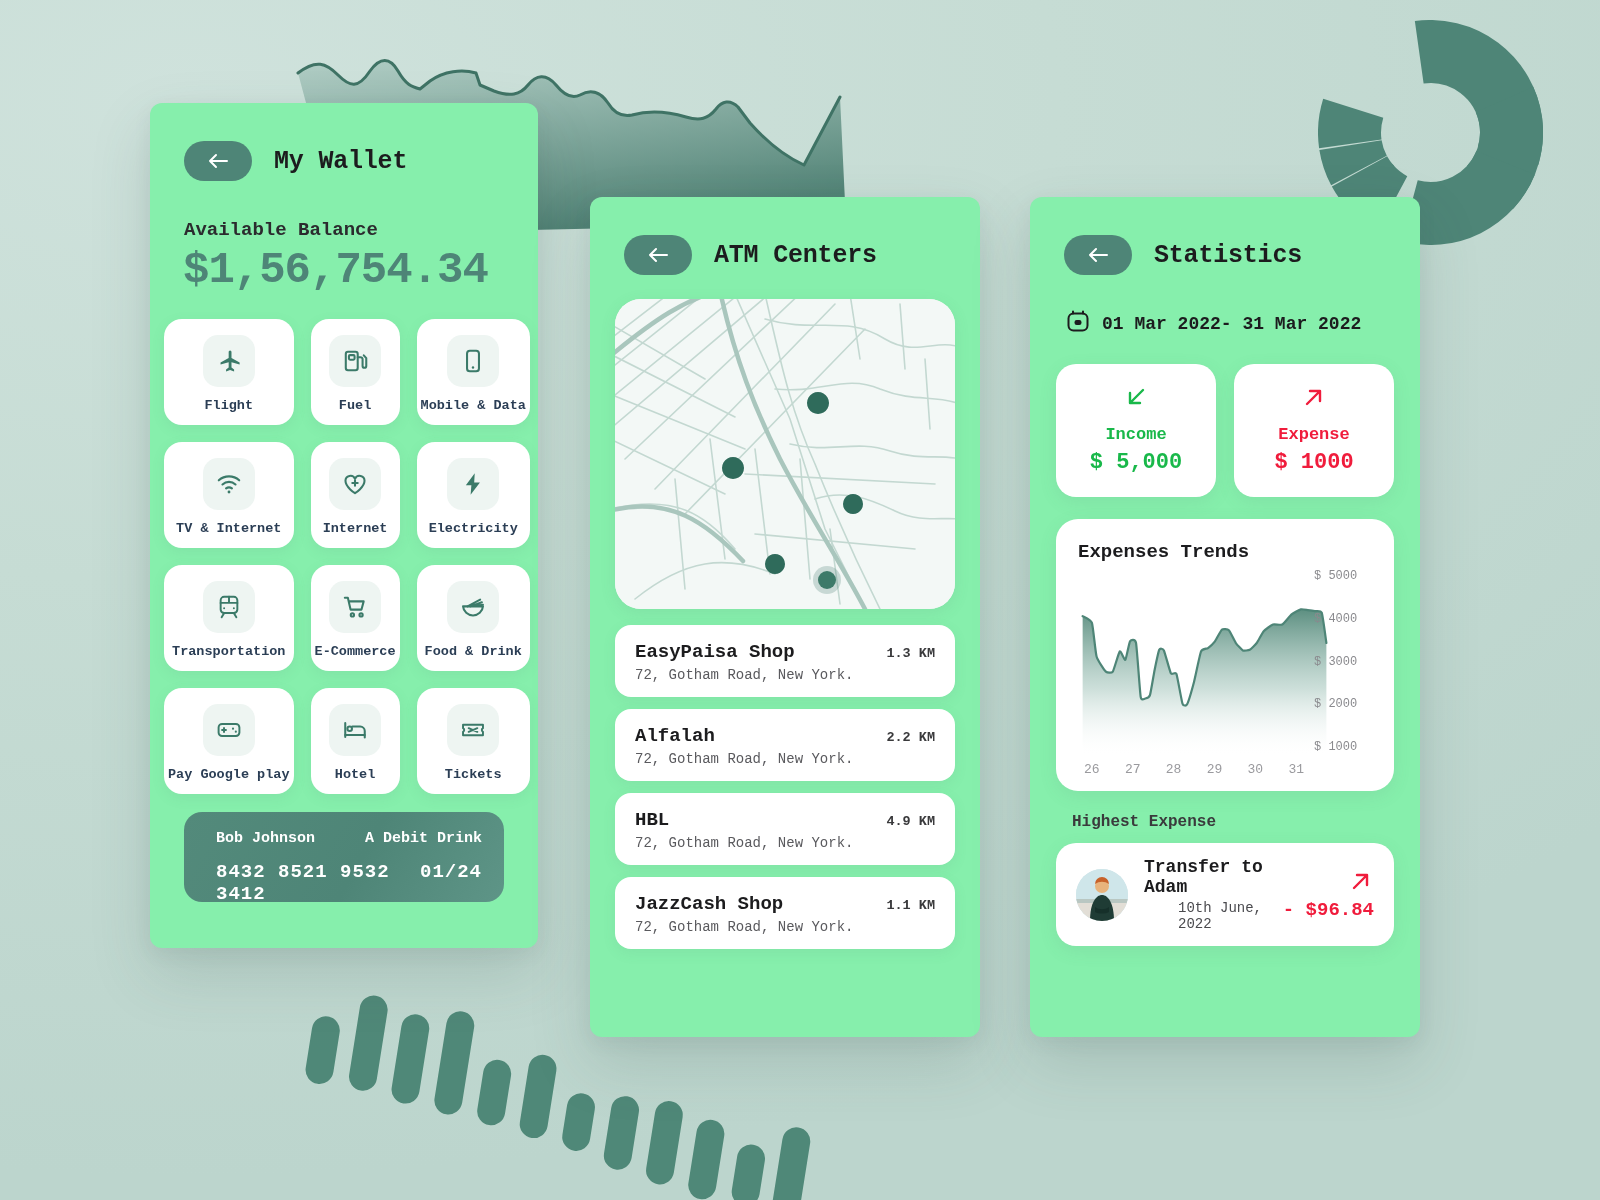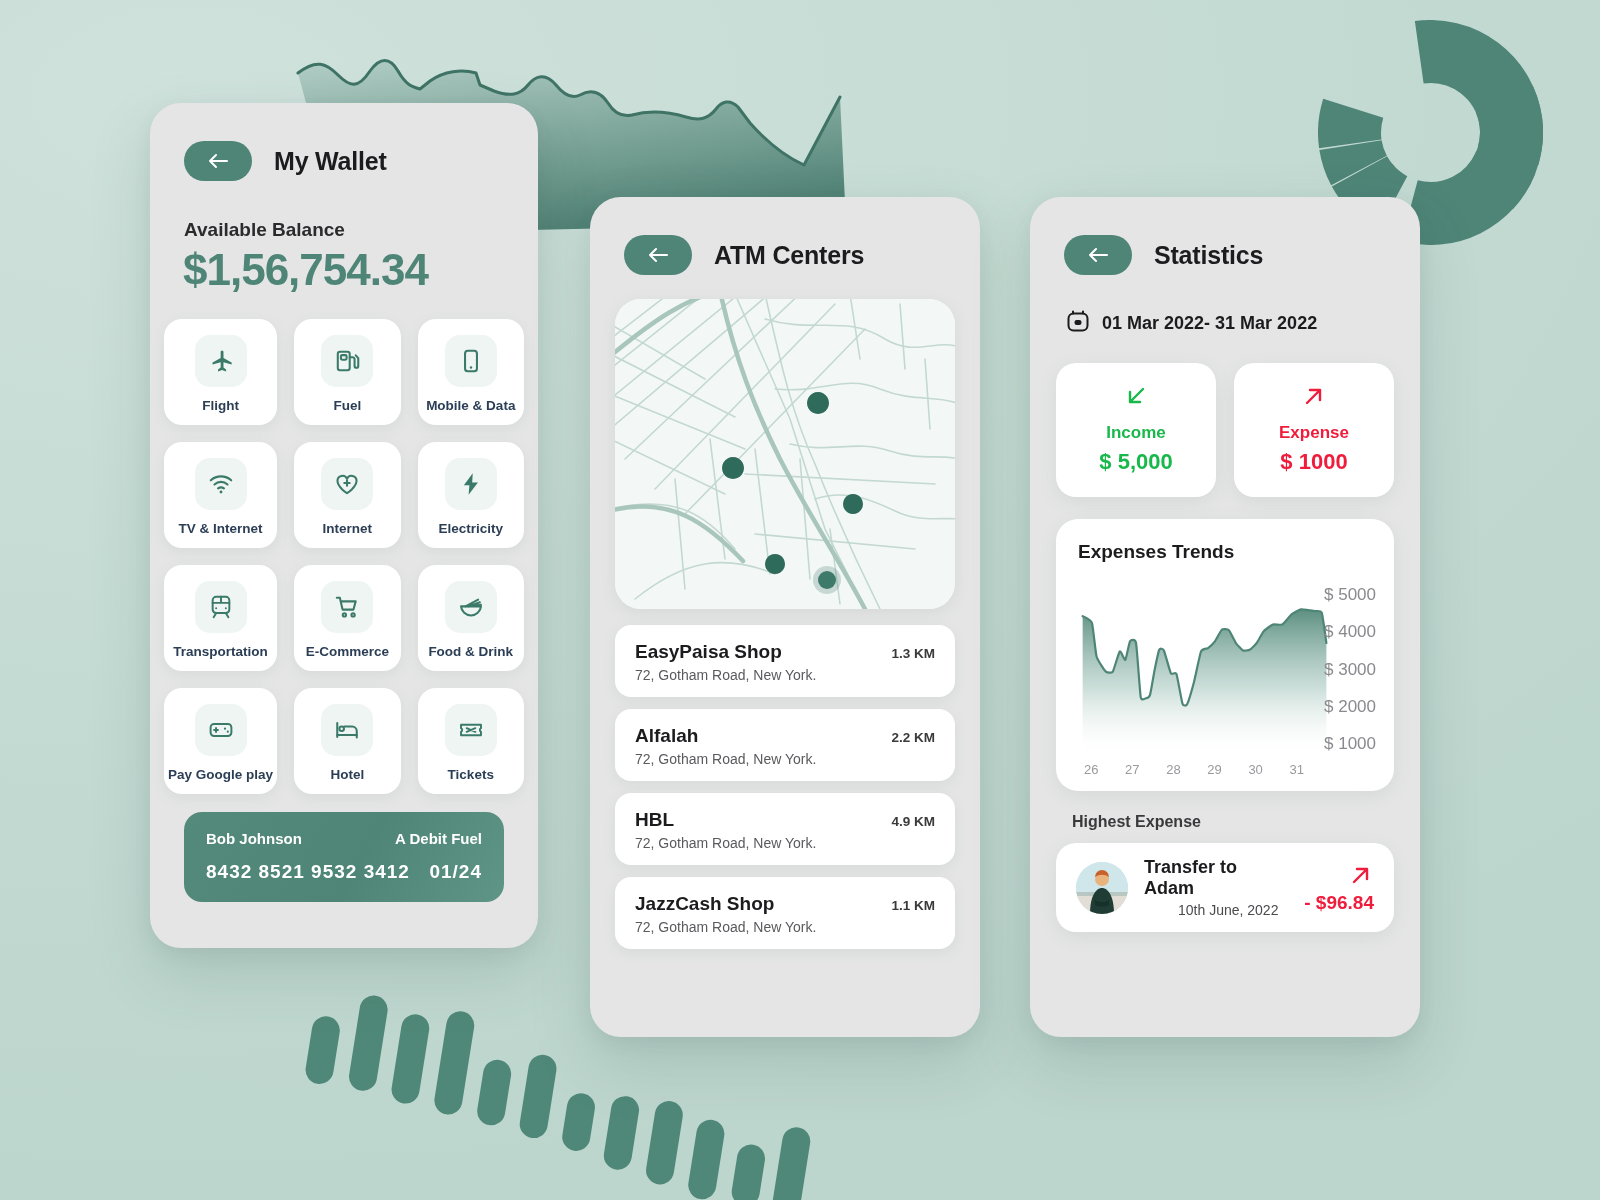--- a/index.html
+++ b/index.html
@@ -11,23 +11,24 @@
   }
   .bgwrap{position:absolute;inset:0;overflow:hidden;}
 
   
   .deco-wave{position:absolute;left:280px;top:45px;width:600px;height:200px;}
   .deco-donut{position:absolute;left:1318px;top:20px;width:225px;height:225px;}
   .deco-bars{position:absolute;left:295px;top:985px;width:520px;height:215px;}
 
   
   .phone{
-    position:absolute;background:#e5e5e5;border-radius:31px;
+    position:absolute;background:#86efac;border-radius:12px;
     box-shadow:0 26px 60px rgba(60,95,85,.18), 0 6px 18px rgba(60,95,85,.08);
     overflow:hidden;
+    font-family:Liberation Mono, monospace;
   }
   #phone-wallet{left:150px;top:103px;width:388px;height:845px;}
   #phone-atm{left:590px;top:197px;width:390px;height:840px;}
   #phone-stats{left:1030px;top:197px;width:390px;height:840px;}
 
   .phead{display:flex;align-items:center;gap:22px;padding:38px 0 0 34px;}
   .backbtn{
     width:68px;height:40px;border-radius:21px;background:#4e8577;
     display:flex;align-items:center;justify-content:center;border:none;cursor:pointer;flex:none;
   }
@@ -47,21 +48,21 @@
     width:52px;height:52px;margin:0 auto;border-radius:15px;background:#eef5f2;
     display:flex;align-items:center;justify-content:center;
   }
   .tile .tlabel{margin-top:11px;font-size:13.5px;font-weight:700;color:#2b3e55;white-space:nowrap;}
 
   .cards-head{display:flex;align-items:center;justify-content:space-between;margin:26px 34px 0 34px;}
   .cards-head .ct{font-size:21px;font-weight:700;color:#1c1c1e;}
   .credit-card{
     margin:18px 34px 0 34px;height:90px;border-radius:18px;
     background:linear-gradient(120deg,#538a7b 0%,#4e8577 55%,#5e9587 100%);
-    padding:18px 22px 0 22px;box-sizing:border-box;position:relative;overflow:hidden;
+    padding:18px 22px 0 32px;box-sizing:border-box;position:relative;overflow:hidden;
   }
   .cc-row{display:flex;justify-content:space-between;align-items:baseline;}
   .cc-name{color:#fff;font-size:15px;font-weight:600;}
   .cc-type{color:#fff;font-size:15px;font-weight:600;}
   .cc-num{margin-top:14px;color:#fff;font-size:19px;font-weight:700;letter-spacing:1px;display:flex;justify-content:space-between;}
 
   
   .map-card{
     margin:24px 25px 0 25px;height:310px;border-radius:26px;background:#f2f7f5;overflow:hidden;
     box-shadow:0 4px 16px rgba(76,120,108,.10);position:relative;
@@ -86,21 +87,21 @@
   }
   .ie-lab{margin-top:10px;font-size:17px;font-weight:700;}
   .ie-val{margin-top:6px;font-size:22px;font-weight:800;}
   .chart-card{
     margin:22px 26px 0 26px;background:#fff;border-radius:22px;padding:22px 18px 14px 22px;
     box-shadow:0 5px 18px rgba(76,120,108,.10);position:relative;
   }
   .chart-title{font-size:19px;font-weight:700;color:#1c1c1e;}
   .chart-body{position:relative;height:185px;margin-top:6px;}
   .yaxis{position:absolute;right:0;top:0;height:185px;width:62px;display:flex;flex-direction:column;justify-content:space-between;}
-  .yaxis div{font-size:17px;color:#8a8a8e;text-align:right;margin-top:16px;}
+  .yaxis div{font-size:12px;color:#8a8a8e;text-align:left;}
   .plot{position:absolute;left:0;top:0;right:66px;height:185px;}
   .xaxis{display:flex;justify-content:space-between;padding:8px 72px 0 6px;}
   .xaxis div{font-size:13px;color:#9a9a9e;}
   .he-title{margin:22px 0 0 42px;font-size:16px;font-weight:600;color:#3a3a3c;}
   .he-card{
     margin:12px 26px 0 26px;background:#fff;border-radius:20px;padding:14px 20px;
     display:flex;align-items:center;gap:16px;cursor:pointer;
     box-shadow:0 5px 18px rgba(76,120,108,.10);
   }
   .avatar{width:52px;height:52px;border-radius:50%;overflow:hidden;flex:none;background:#cfe4e8;}
@@ -314,21 +315,21 @@
           </svg>
         </div>
         <div class="tlabel">Tickets</div>
       </div>
     </div>
 
 
   <div class="credit-card">
     <div class="cc-row">
       <span class="cc-name">Bob Johnson</span>
-      <span class="cc-type">A Debit Fuel</span>
+      <span class="cc-type">A Debit Drink</span>
     </div>
     <div class="cc-num">
       <span>8432  8521  9532  3412</span>
       <span>01/24</span>
     </div>
   </div>
 </div>
 
 <div class="phone" id="phone-atm">
   <div class="phead">

